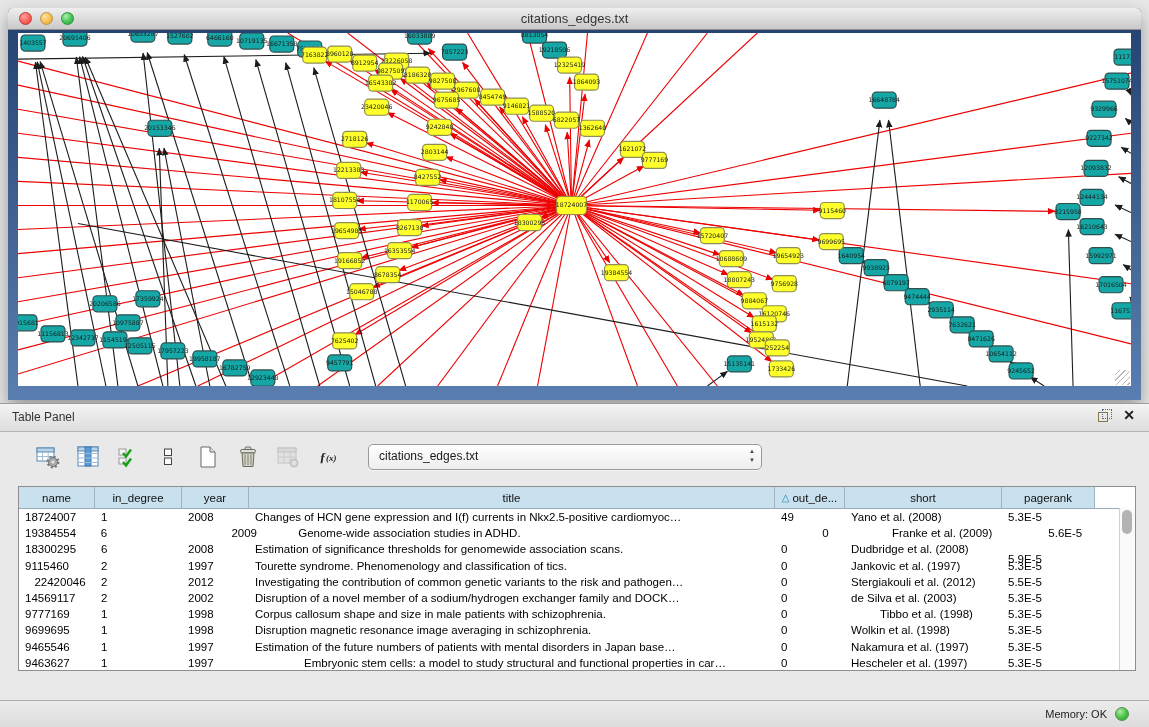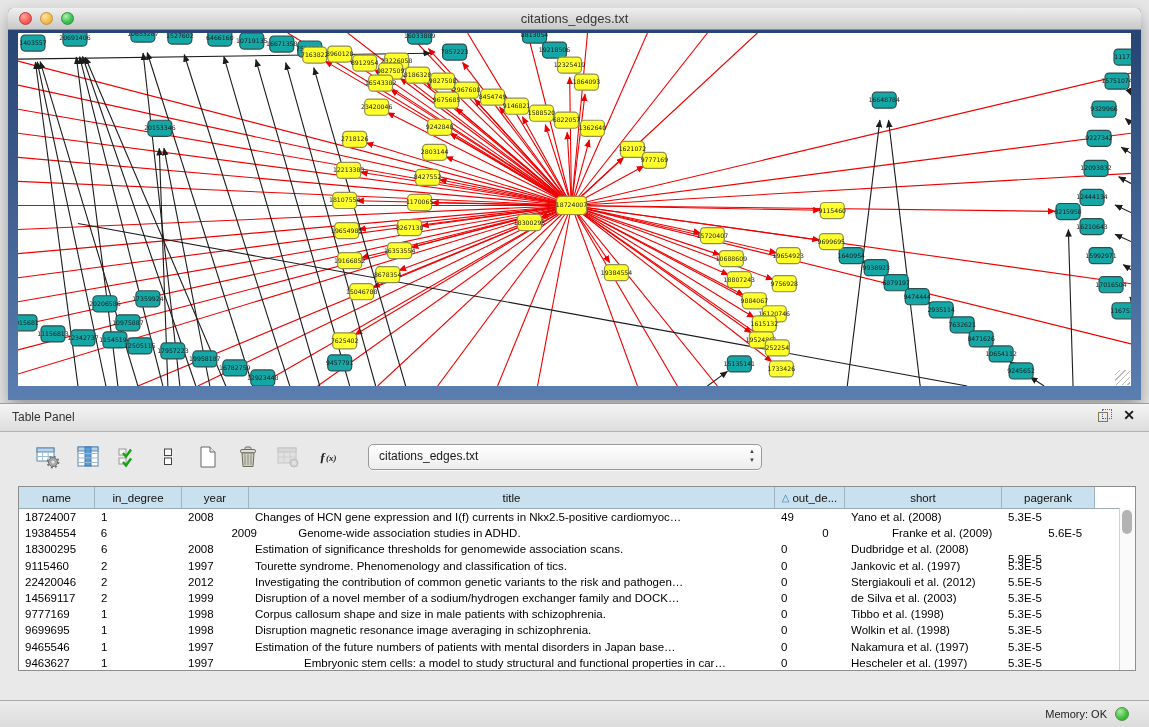--- a/index.html
+++ b/index.html
@@ -793,44 +793,44 @@
         <div class="tr">
           <div class="td" style="width: 76px;">9115460</div>
           <div class="td" style="width: 87px;">2</div>
           <div class="td" style="width: 67px;">1997</div>
           <div class="td" style="width: 526px;">Tourette syndrome. Phenomenology and classification of tics.</div>
           <div class="td" style="width: 70px;">0</div>
           <div class="td" style="width: 157px;">Jankovic et al. (1997)</div>
           <div class="td" style="width: 93px;">5.3E-5</div>
         </div>
         <div class="tr">
-          <div class="td" style="width: 76px;">22420046</div>
+          <div class="td" style="width: 76px; text-align: center;">22420046</div>
           <div class="td" style="width: 87px;">2</div>
           <div class="td" style="width: 67px;">2012</div>
           <div class="td" style="width: 526px;">Investigating the contribution of common genetic variants to the risk and pathogen…</div>
           <div class="td" style="width: 70px;">0</div>
           <div class="td" style="width: 157px;">Stergiakouli et al. (2012)</div>
           <div class="td" style="width: 93px;">5.5E-5</div>
         </div>
         <div class="tr">
           <div class="td" style="width: 76px;">14569117</div>
           <div class="td" style="width: 87px;">2</div>
-          <div class="td" style="width: 67px;">1999</div>
+          <div class="td" style="width: 67px;">2002</div>
           <div class="td" style="width: 526px;">Disruption of a novel member of a sodium/hydrogen exchanger family and DOCK…</div>
           <div class="td" style="width: 70px;">0</div>
           <div class="td" style="width: 157px;">de Silva et al. (2003)</div>
           <div class="td" style="width: 93px;">5.3E-5</div>
         </div>
         <div class="tr">
           <div class="td" style="width: 76px;">9777169</div>
           <div class="td" style="width: 87px;">1</div>
           <div class="td" style="width: 67px;">1998</div>
           <div class="td" style="width: 526px;">Corpus callosum shape and size in male patients with schizophrenia.</div>
           <div class="td" style="width: 70px;">0</div>
-          <div class="td" style="width: 157px;">Tibbo et al. (1998)</div>
+          <div class="td" style="width: 157px; text-align: center;">Tibbo et al. (1998)</div>
           <div class="td" style="width: 93px;">5.3E-5</div>
         </div>
         <div class="tr">
           <div class="td" style="width: 76px;">9699695</div>
           <div class="td" style="width: 87px;">1</div>
           <div class="td" style="width: 67px;">1998</div>
           <div class="td" style="width: 526px;">Disruption magnetic resonance image averaging in schizophrenia.</div>
           <div class="td" style="width: 70px;">0</div>
           <div class="td" style="width: 157px;">Wolkin et al. (1998)</div>
           <div class="td" style="width: 93px;">5.3E-5</div>

